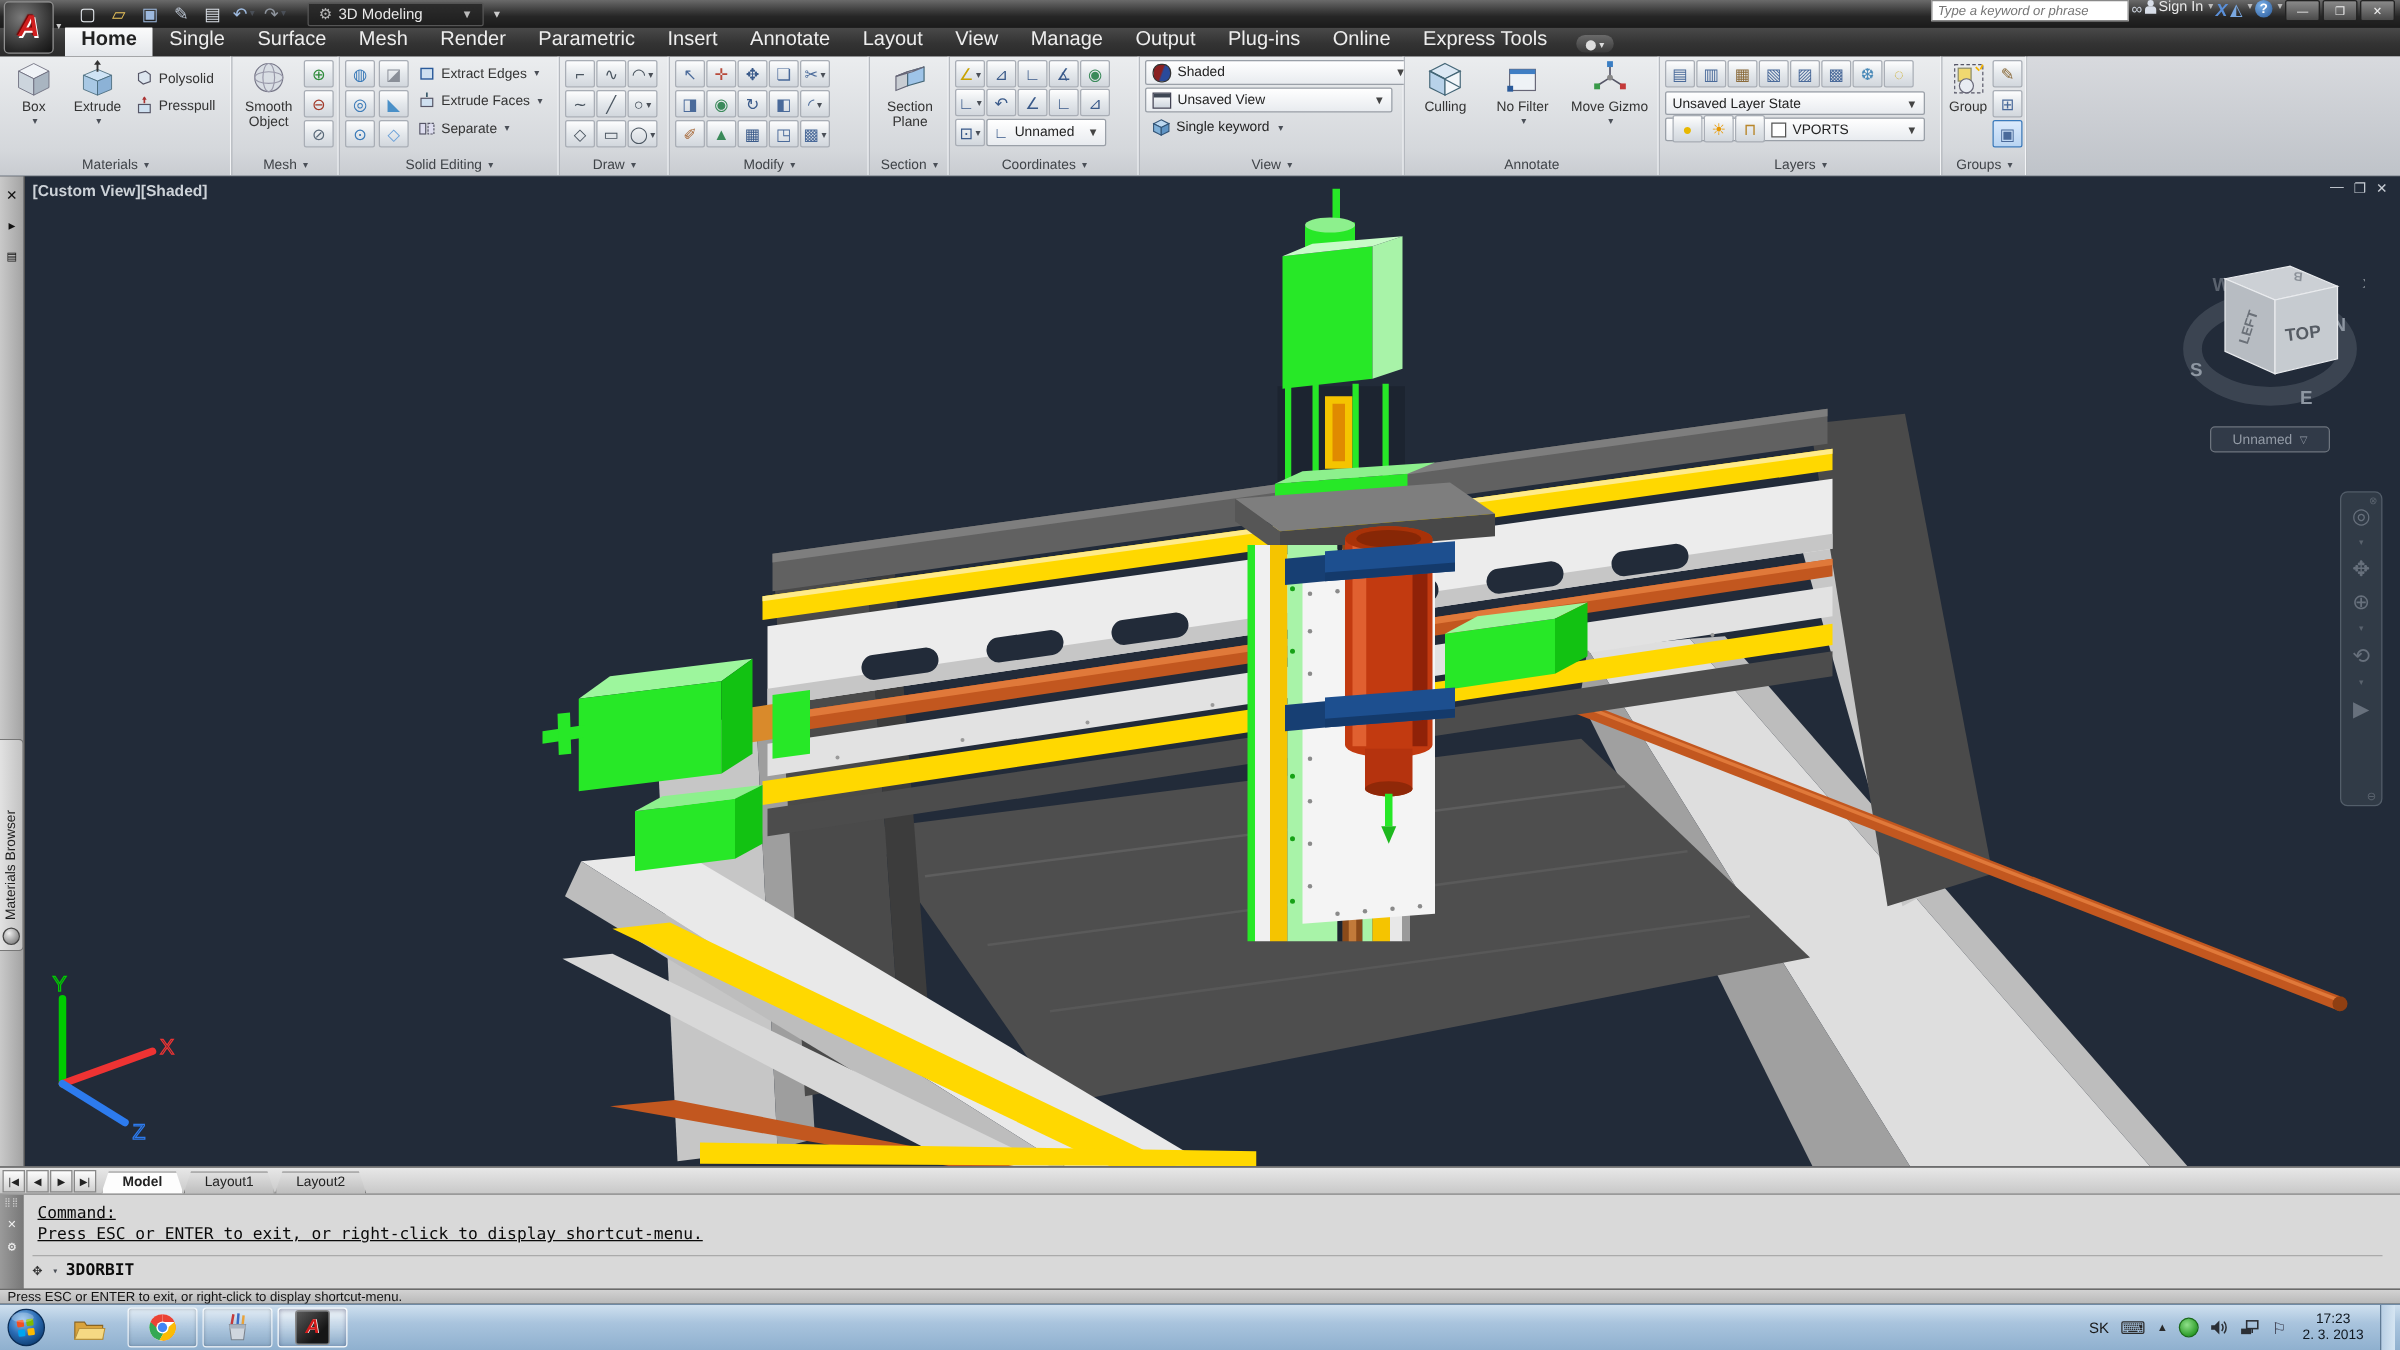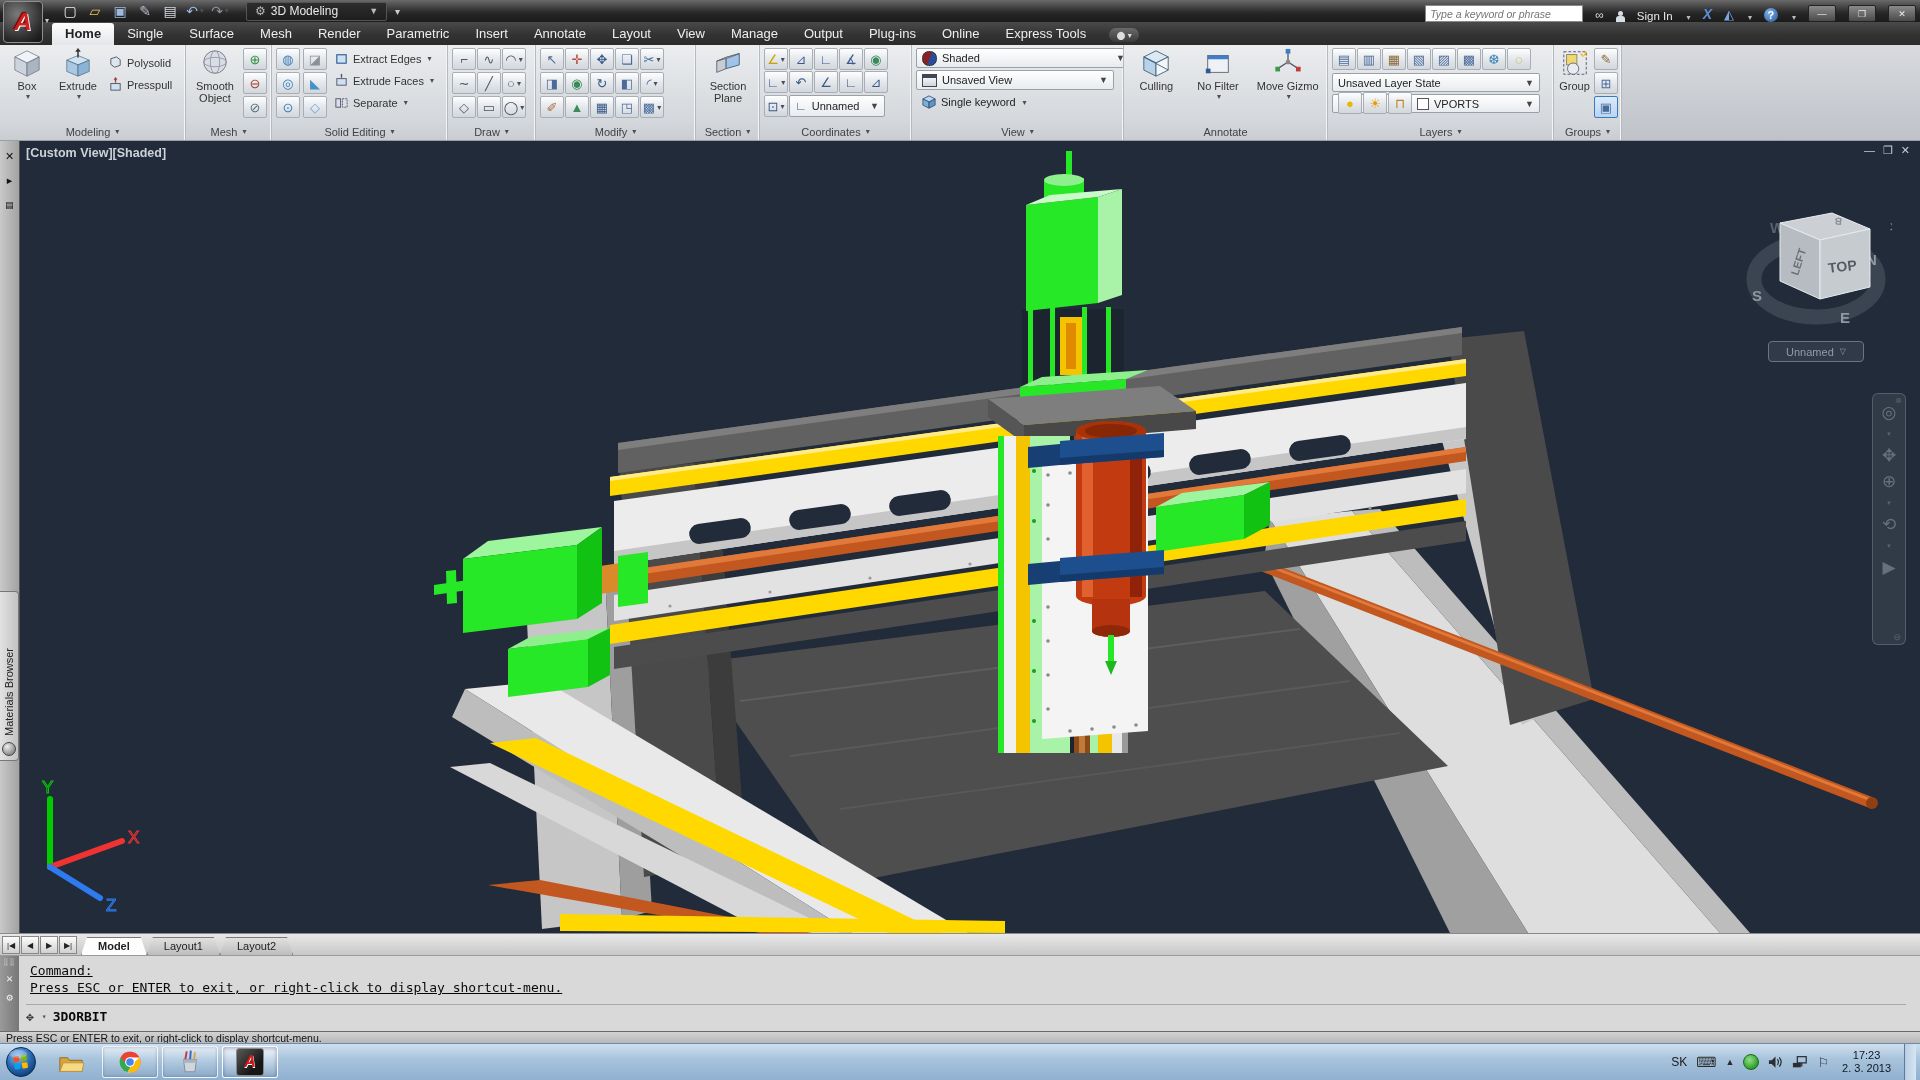--- a/index.html
+++ b/index.html
@@ -12,34 +12,34 @@
   #appbtn-dd{position:absolute;left:45px;top:16px;color:#ccc;font-size:8px;z-index:40;}
   .qat{display:flex;align-items:center;margin-left:58px;}
   .qat .irow{display:flex;}
   .qat .rbtn{background:transparent;border:none;width:24px;height:20px;display:flex;align-items:center;justify-content:center;cursor:pointer;}
   .qat .rbtn .gl{font-size:14px;}
   #workspace{display:flex;align-items:center;gap:5px;background:linear-gradient(#2d2d2d,#1e1e1e);border:1px solid #555;border-radius:2px;height:17px;padding:0 8px;margin-left:14px;font-size:12px;color:#e8e8e8;cursor:pointer;}
   #workspace .gear{color:#b8b8b8;font-size:12px;}
   #workspace .wdd{font-size:9px;color:#bbb;margin-left:26px;}
   #wsmore{margin-left:8px;color:#ccc;font-size:10px;cursor:pointer;}
   #apptitle{position:absolute;left:0;right:0;text-align:center;font-size:12px;color:#e4e4e4;pointer-events:none;}
-  #tb-right{position:absolute;right:4px;top:0;height:22px;display:flex;align-items:flex-end;gap:12px;}
+  #tb-right{position:absolute;right:4px;top:0;height:22px;display:flex;align-items:flex-start;gap:2px;}
   #search{width:148px;height:15px;border:1px solid #888;background:#fff;font-size:10.5px;font-style:italic;color:#555;padding:0 4px;font-family:"Liberation Sans",sans-serif;}
   .tbico{color:#cfd6e0;font-size:12px;cursor:pointer;}
   .person{width:9px;height:11px;position:relative;cursor:pointer;}
   .person:before{content:"";position:absolute;left:2px;top:0;width:5px;height:5px;border-radius:50%;background:#d8dee8;}
   .person:after{content:"";position:absolute;left:0;top:5px;width:9px;height:6px;border-radius:3px 3px 0 0;background:#d8dee8;}
   #signin{font-size:11.5px;color:#e8e8e8;cursor:pointer;}
   .xicon{color:#5a8fd8;font-weight:bold;font-style:italic;font-size:14px;cursor:pointer;}
   .aicon{color:#7aa8e0;font-size:13px;cursor:pointer;}
   .helpicon{width:14px;height:14px;border-radius:50%;background:radial-gradient(circle at 35% 30%,#7ab0e8,#2a5a9a);color:#fff;font-size:11px;font-weight:bold;display:flex;align-items:center;justify-content:center;cursor:pointer;}
   .winbtn{width:26px;height:15px;background:linear-gradient(#8a8a8a,#4a4a4a);border:1px solid #222;border-radius:2px;color:#eee;font-size:9px;display:flex;align-items:center;justify-content:center;cursor:pointer;}
   
   #tabsrow{position:absolute;left:0;top:22px;width:1920px;height:23px;background:linear-gradient(#4a4a4a,#333 55%,#2b2b2b);display:flex;align-items:flex-end;padding-left:52px;box-sizing:border-box;z-index:20;}
-  .rtab{font-size:13px;color:#eee;padding:3px 13px 4px 13px;cursor:pointer;}
+  .rtab{font-size:16px;color:#eee;padding:3px 13px 4px 13px;cursor:pointer;}
   .rtab.active{background:linear-gradient(#fdfdfd,#e3e6ea);color:#222;border-radius:3px 3px 0 0;font-weight:bold;}
   #tabopts{margin-left:10px;margin-bottom:3px;width:30px;height:14px;background:linear-gradient(#6a6a6a,#3a3a3a);border-radius:7px;color:#ddd;font-size:8px;display:flex;align-items:center;justify-content:center;gap:3px;cursor:pointer;}
   
   #ribbon{position:absolute;left:0;top:45px;width:1920px;height:96px;background:linear-gradient(#ebedef,#d4d7db 80%,#c9ccd1);display:flex;z-index:10;border-bottom:1px solid #9aa0a8;box-sizing:border-box;}
   .panel{height:95px;display:flex;flex-direction:column;border-right:1px solid #b5b9bf;box-shadow:inset -1px 0 0 #f4f5f7;box-sizing:border-box;flex:none;}
   .pc{flex:1;display:flex;align-items:flex-start;padding:3px 3px 0 4px;gap:3px;overflow:hidden;}
   .plabel{height:17px;display:flex;align-items:center;justify-content:center;font-size:11px;color:#3f4348;gap:3px;cursor:pointer;}
   .bigbtn{display:flex;flex-direction:column;align-items:center;width:52px;cursor:pointer;}
   .bigbtn svg{width:30px;height:30px;}
   .blabel{font-size:11px;color:#333;text-align:center;line-height:12px;margin-top:2px;white-space:pre-line;}
@@ -223,21 +223,21 @@
           <svg viewBox="0 0 16 16">
               <rect x="3" y="7" width="10" height="7" fill="#cfe0f0" stroke="#556"></rect>
               <line x1="8" y1="6" x2="8" y2="1" stroke="#a33" stroke-width="1.4"></line>
               <polygon points="6,3 10,3 8,0" fill="#a33"></polygon>
             </svg>
           <span>Presspull</span>
         </div>
       </div>
     </div>
     <div class="plabel">
-        <span>Modeling</span>
+        <span>Materials</span>
         <span class="dd">▾</span>
       </div>
   </div>
 
   <div class="panel" style="width:86px">
     <div class="pc">
       <div class="bigbtn" style="width:50px">
         <svg viewBox="0 0 32 32">
             <circle cx="16" cy="15" r="12" fill="#d9dee4" stroke="#778"></circle>
             <ellipse cx="16" cy="15" rx="12" ry="5" fill="none" stroke="#99a"></ellipse>

